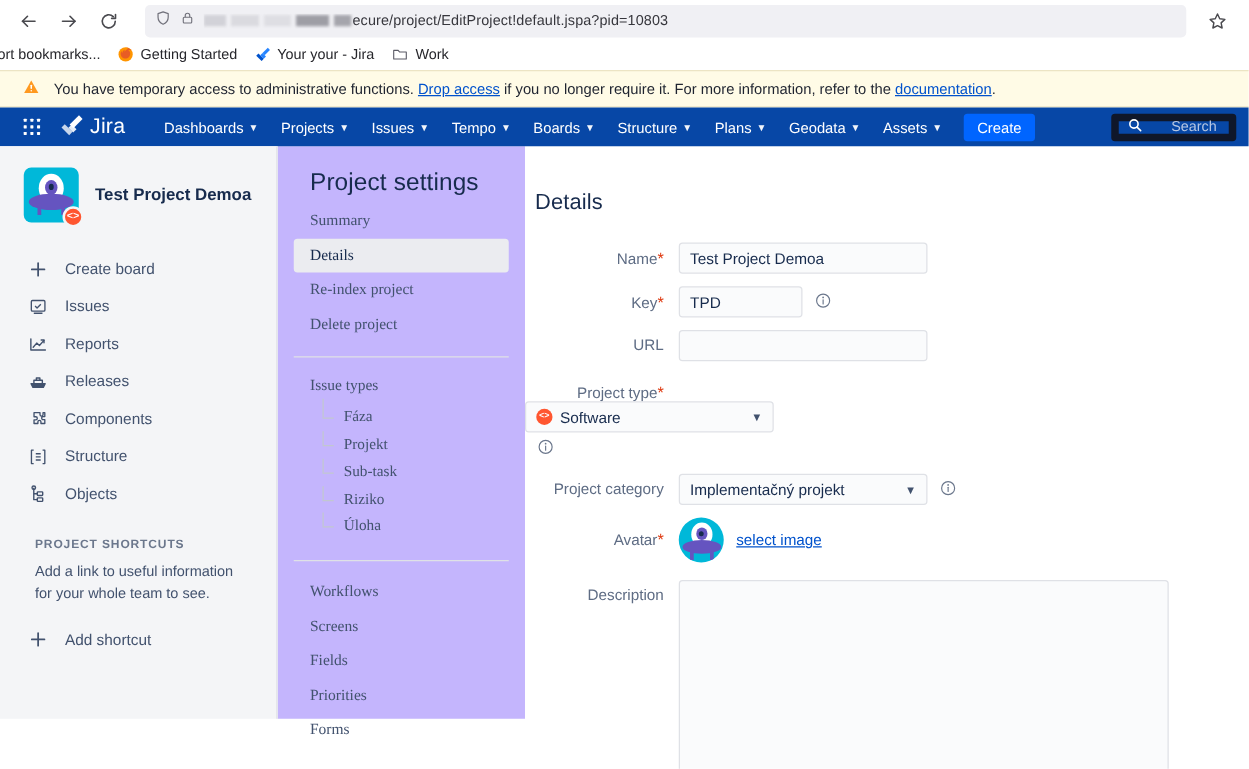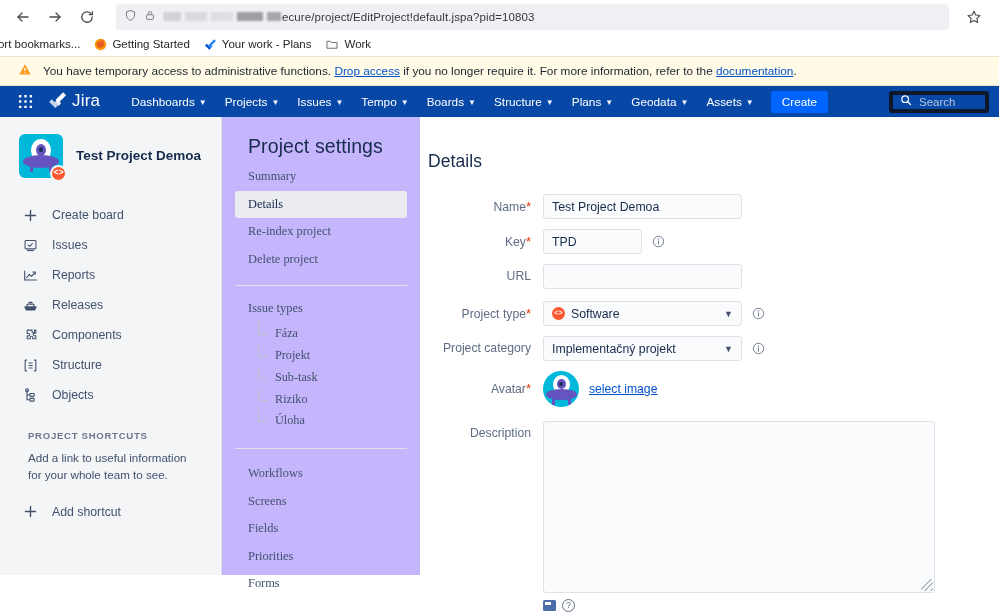--- a/index.html
+++ b/index.html
@@ -147,23 +147,23 @@
     font-size: 11.8px;
     padding: 4px 11px;
     border-radius: 3px;
     margin-left: 8px;
     white-space: nowrap;
   }
   #jira-search {
     position: absolute;
     right: 10px;
     display: flex; align-items: center;
-    gap: 7px;
+    gap: 23px;
     background: #0747a6;
-    border: 4px solid #0f172a;
+    border: 6px solid #0f172a;
     border-radius: 3px;
     height: 22px;
     width: 100px;
     padding-left: 7px;
   }
   #jira-search-placeholder { color: #b6c6e2; font-size: 11.5px; }
 
   
   #page-body {
     display: flex;
@@ -578,21 +578,21 @@
       <span class="bm-label">Getting Started</span>
     </div>
     <div class="bm">
       <span>
         <svg width="13" height="13" viewBox="0 0 16 16">
           <path d="M12.6 1.5 7.4 6.7l2.1 2.1 5.2-5.2z" fill="#2684ff"></path>
           <path d="M3.4 7.1 1.2 9.3l5.3 5.3 2.2-2.2z" fill="#0052cc"></path>
           <path d="M7.4 6.7 5.2 8.9l3.4 3.4 2.2-2.2z" fill="#2684ff"></path>
         </svg>
       </span>
-      <span class="bm-label">Your work - Plans</span>
+      <span class="bm-label">Your your - Jira</span>
     </div>
     <div class="bm">
       <span>
         <svg width="14" height="13" viewBox="0 0 16 16" fill="none" stroke="#5b5b66" stroke-width="1.1" stroke-linejoin="round">
           <path d="M1.8 12.6V4.1h4.4l1.3 1.5h6.7v7z"></path>
         </svg>
       </span>
       <span class="bm-label">Work</span>
     </div>
   </div>
@@ -826,21 +826,21 @@
             <circle cx="8" cy="4.9" r=".85" fill="currentColor" stroke="none"></circle>
         </svg>
       </span>
     </div>
 
     <div class="form-row">
       <div class="form-label">URL</div>
       <input id="input-url" class="text-input" type="text" value="" style="">
     </div>
 
-    <div class="form-row" style="margin-top:12px;">
+    <div class="form-row" style="margin-top:12px;flex-direction:column;">
       <div class="form-label"><span>Project type</span><span class="req">*</span></div>
       <div class="select-box">
         <span class="proj-type-dot">&lt;&gt;</span>
         <span>Software</span>
         <span class="chev">▼</span>
       </div>
       <span class="info-ico">
         <svg width="13" height="13" viewBox="0 0 16 16" fill="none" stroke="currentColor" stroke-width="1.15">
           <circle cx="8" cy="8" r="6.4"></circle>
             <path d="M8 7.2v4" stroke-linecap="round"></path>

